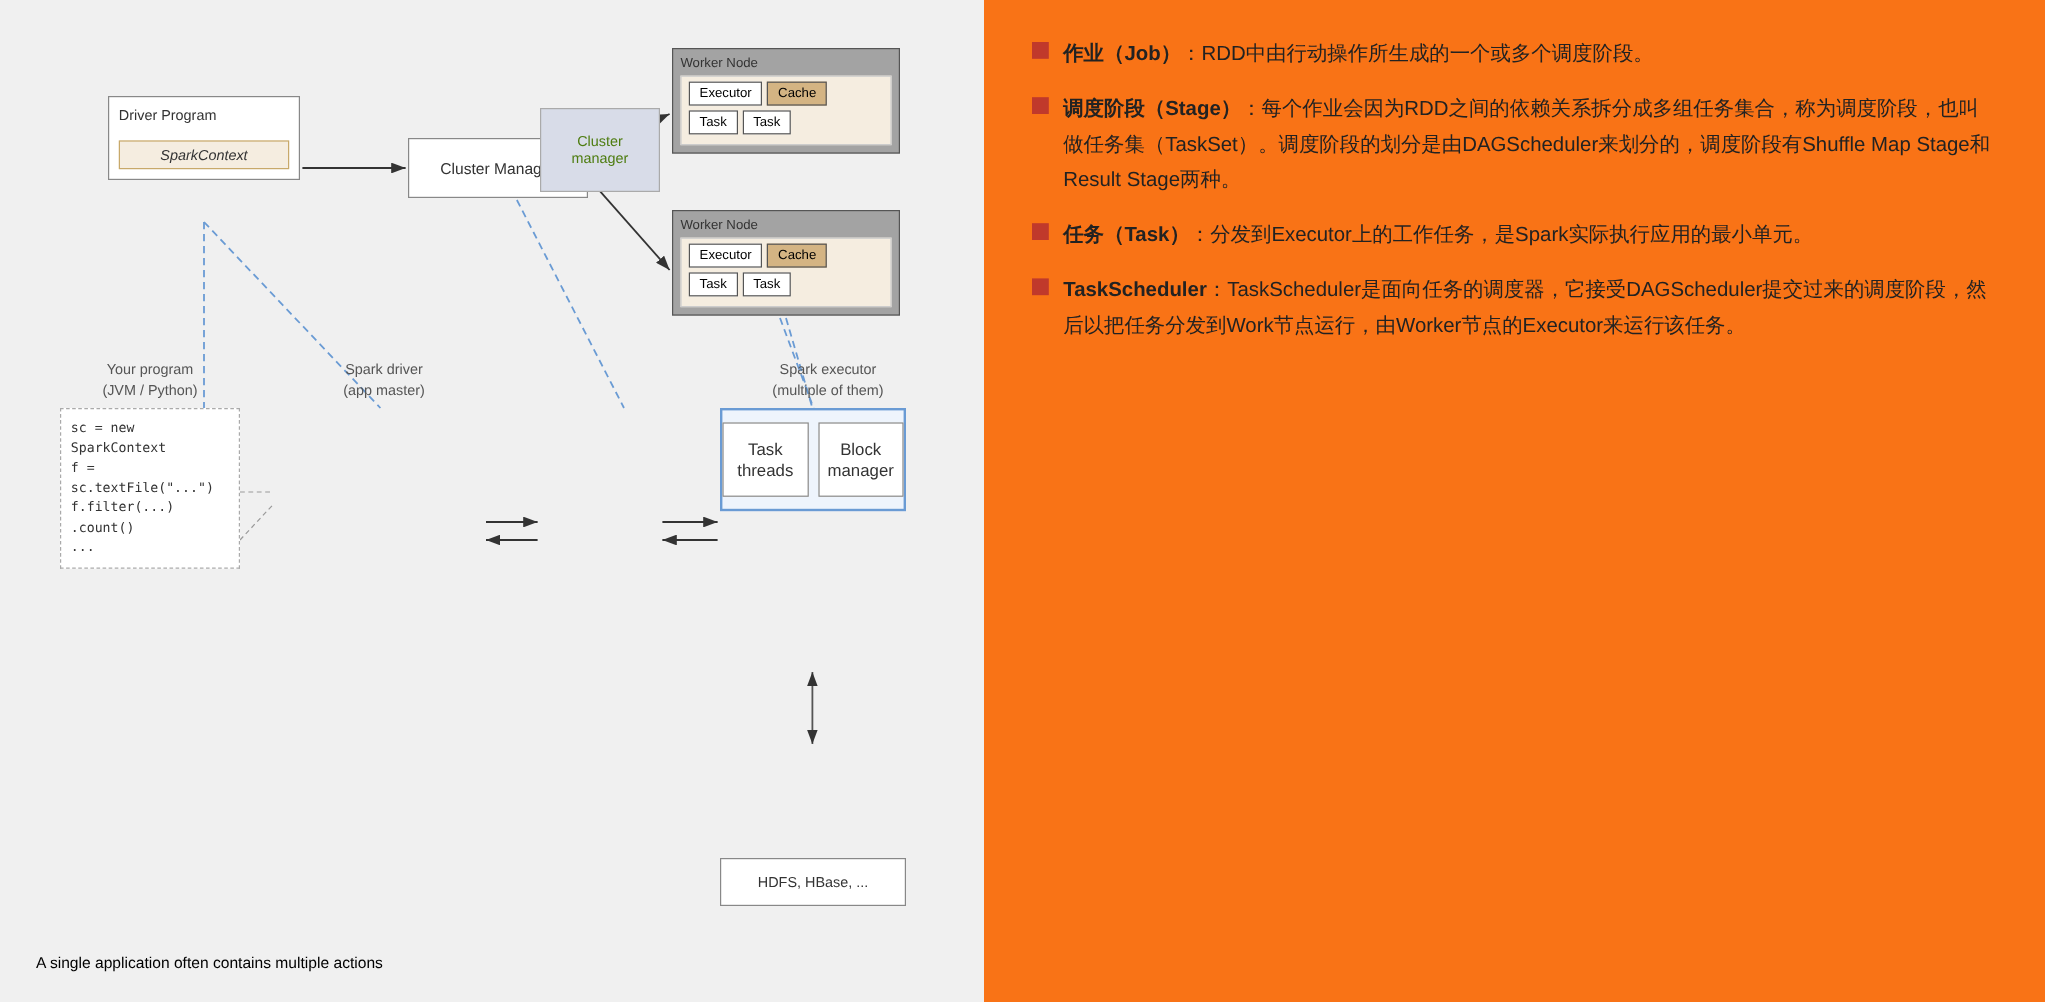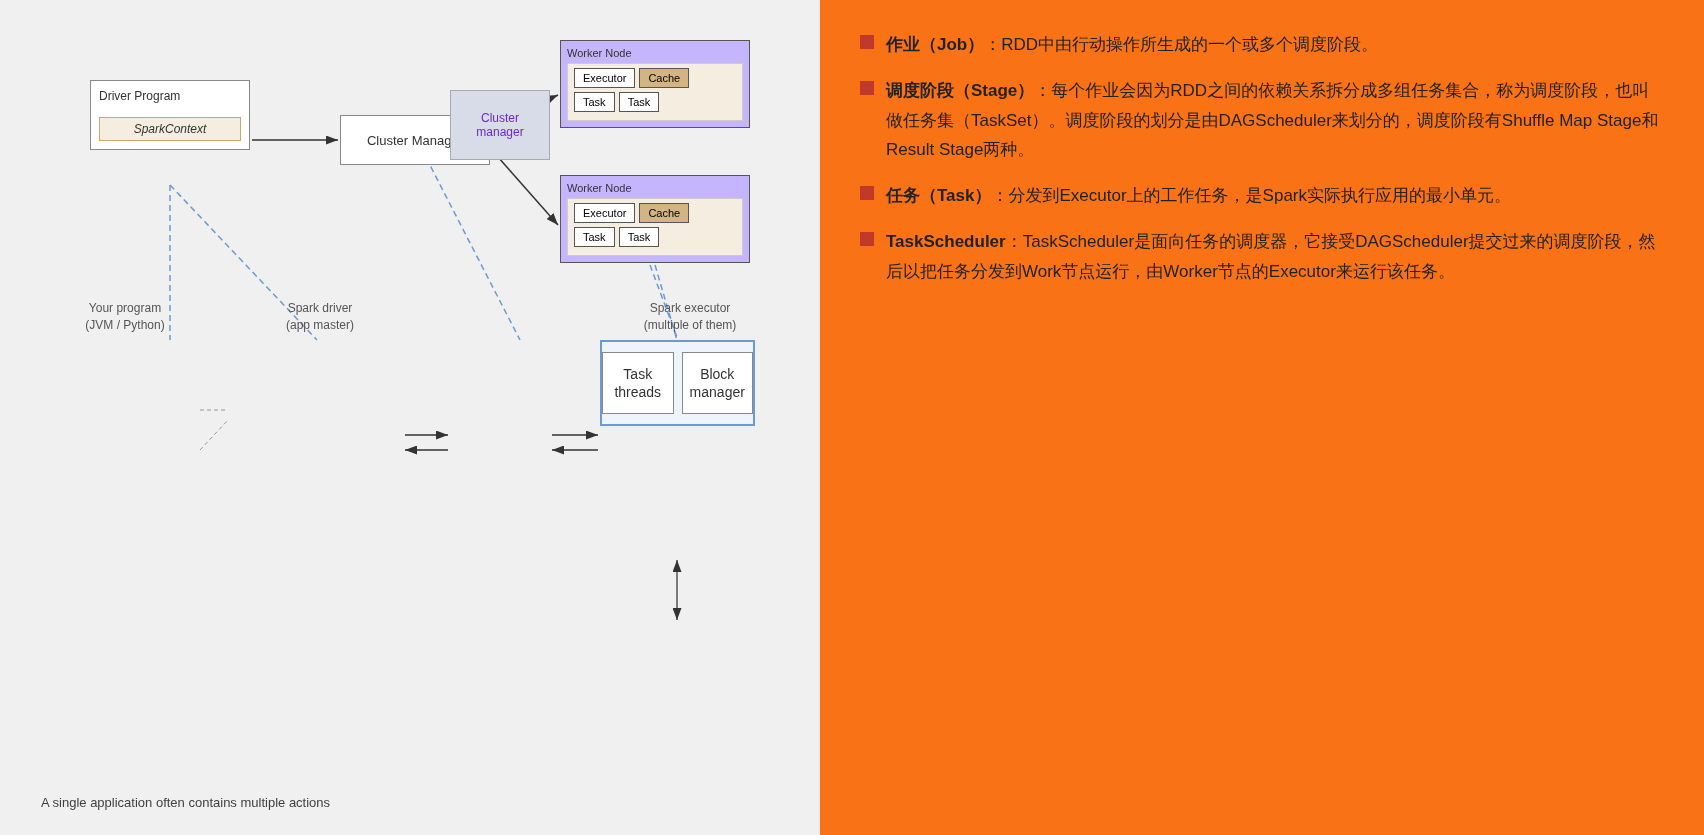--- a/index.html
+++ b/index.html
@@ -33,21 +33,21 @@
     
     .diagram {
       position: relative;
       width: 780px;
       height: 780px;
     }
 
     
     .worker-node {
       position: absolute;
-      background: #c4b5fd;
+      background: #a3a3a3;
       border: 1.5px solid #555;
       padding: 6px;
     }
     .worker-node-title {
       font-size: 11px;
       text-align: left;
       margin-bottom: 4px;
       color: #333;
     }
     .worker-inner {
@@ -177,21 +177,21 @@
       left: 420px;
       width: 100px;
       height: 70px;
       border: 1px solid #aaa;
       background: #d8dce8;
       display: flex;
       align-items: center;
       justify-content: center;
       text-align: center;
       font-size: 12px;
-      color: #6d28d9;
+      color: #4d7c0f;
     }
 
     
     .executor-inner {
       position: absolute;
       top: 0;
       left: 570px;
       width: 155px;
       border: 2px solid #6a9bd4;
       background: #eef4fc;
@@ -228,23 +228,23 @@
       left: 0;
       width: 780px;
       height: 780px;
       pointer-events: none;
     }
 
     
     .bottom-label {
       position: absolute;
       bottom: 0;
-      left: 11px;
+      left: 0;
       font-size: 13px;
-      color: #404040;
+      color: #000000;
     }
 
     
     .hdfs-box {
       position: absolute;
       bottom: 20px;
       left: 570px;
       width: 155px;
       height: 40px;
       border: 1.5px solid #888;
@@ -358,33 +358,43 @@
     </div>
 
     <div class="cluster-manager-top">
       <span>Cluster Manager</span>
     </div>
 
     <div class="label-text" style="top:270px; left:30px; width:130px;">Your program<br>(JVM / Python)</div>
     <div class="label-text" style="top:270px; left:210px; width:160px;">Spark driver<br>(app master)</div>
     <div class="label-text" style="top:270px; left:580px; width:160px;">Spark executor<br>(multiple of them)</div>
 
+    <div class="code-box" style="top:310px;">
+      <div>sc = new SparkContext</div>
+      <div>f = sc.textFile("...")</div>
+      <div>f.filter(...)</div>
+      <div>.count()</div>
+      <div>...</div>
+    </div>
 
 
     <div class="cluster-manager-mid">
       <span>Cluster<br>manager</span>
     </div>
 
     <div class="executor-inner" style="top:310px;">
       <div class="executor-inner-item">Task
 threads</div>
       <div class="executor-inner-item">Block
 manager</div>
     </div>
 
+    <div class="hdfs-box" style="bottom:55px; left:570px;">
+      <span>HDFS, HBase, ...</span>
+    </div>
 
     <div class="bottom-label">A single application often contains multiple actions</div>
 
   </div>
 </div>
 
 <div class="right-panel">
   <div class="bullet-item">
     <div class="bullet-square"></div>
     <div class="bullet-content">

